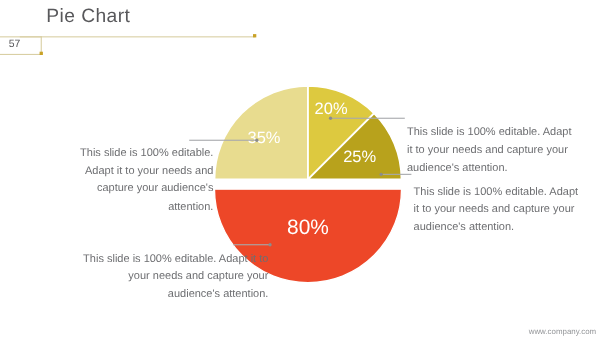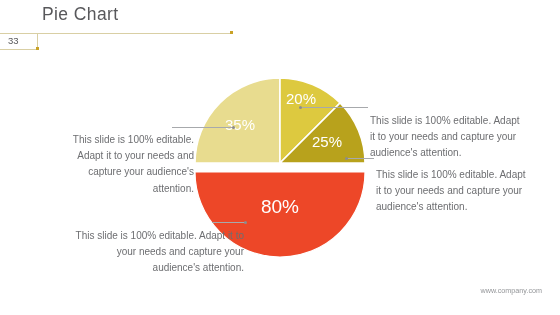--- a/index.html
+++ b/index.html
@@ -160,37 +160,37 @@
   #leader-mid-right     { left: 348px; top: 158px; width: 26px; }
   #leader-mid-right-dot { left: 345px; top: 157px; }
 
   #leader-bottom        { left: 212px; top: 222px; width: 34px; }
   #leader-bottom-dot    { left: 244px; top: 221px; }
 
   
   #footer {
     position: absolute;
     right: 18px;
-    bottom: 20px;
+    bottom: 9px;
     font-size: 7.2px;
     color: #939598;
     margin-top: 48px;
   }
 </style>
 </head>
 <body>
 
 <div id="slide">
 
   <div id="slide-title">Pie Chart</div>
   <div id="title-rule"></div>
   <div id="title-rule-dot"></div>
 
   <div id="page-number-box"></div>
-  <div id="page-number">33</div>
+  <div id="page-number">57</div>
   <div id="page-number-dot"></div>
 
   <div id="chart-area">
     <svg id="pie-svg" width="215" height="220" viewBox="0 0 215 220">
 
       <path d="M 105 108 L 20 108 A 85 85 0 0 1 105 23 Z" fill="#e8dc8f" stroke="#ffffff" stroke-width="1.6"></path>
 
       <path d="M 105 108 L 105 23 A 85 85 0 0 1 165.1 48.0 Z" fill="#ddc93f" stroke="#ffffff" stroke-width="1.6"></path>
 
       <path d="M 105 108 L 165.1 48.0 A 85 85 0 0 1 190 108 Z" fill="#b8a21c" stroke="#ffffff" stroke-width="1.6"></path>

